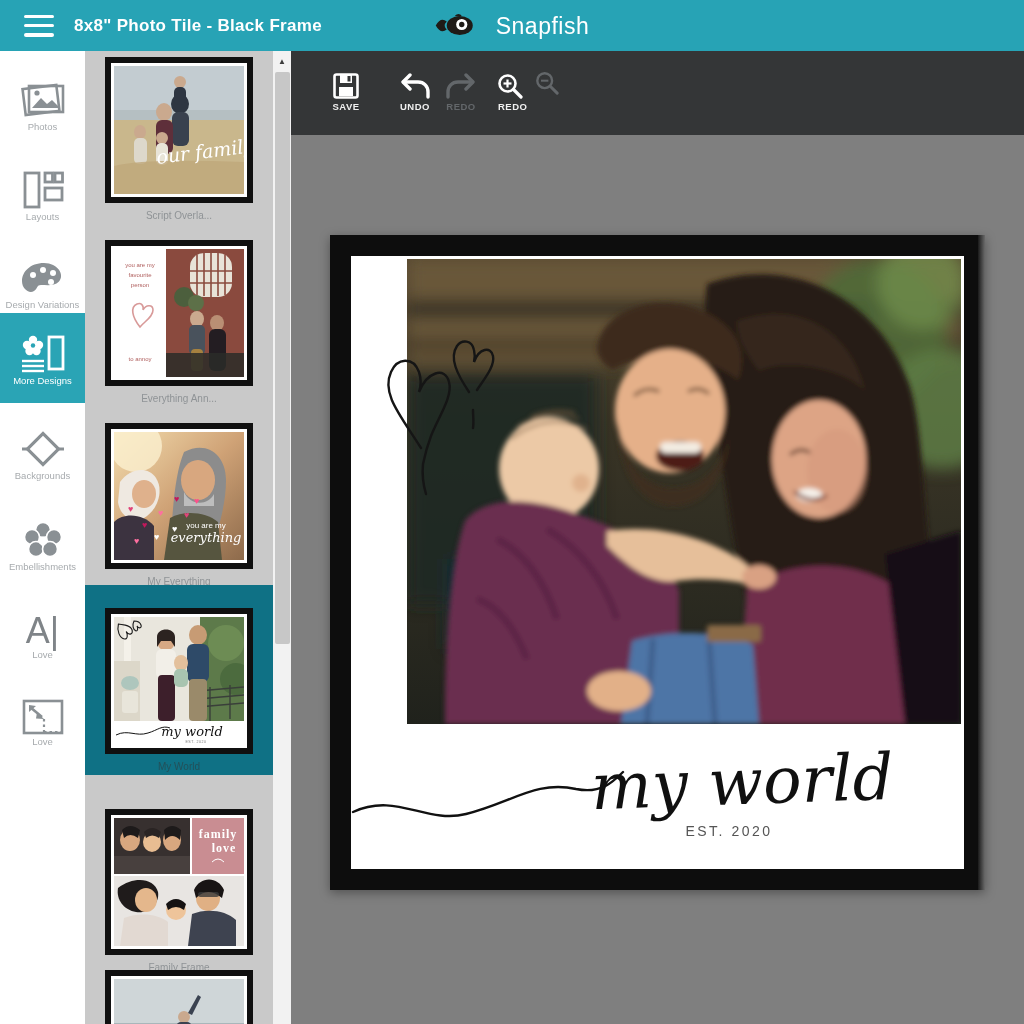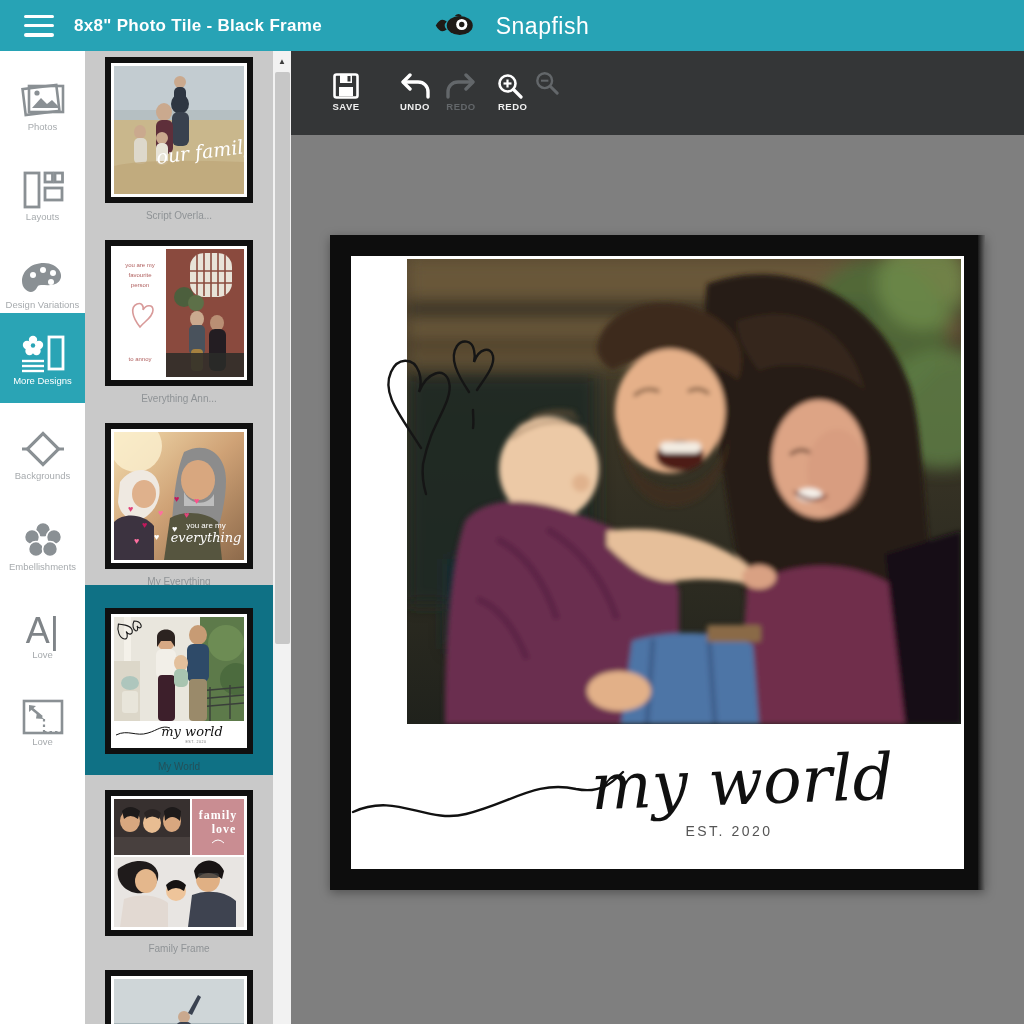--- a/index.html
+++ b/index.html
@@ -310,21 +310,21 @@
           </g>
           <rect y="104" width="130" height="24" fill="#ffffff"></rect>
           <path d="M2 118 C14 112 22 120 34 116 C44 113 48 108 56 111" stroke="#111" stroke-width="1" fill="none"></path>
           <text x="78" y="119" font-family="DejaVu Serif, serif" font-style="italic" font-size="13" fill="#111" text-anchor="middle">my world</text>
           <text x="82" y="125.5" font-family="Liberation Sans, sans-serif" font-size="3.6" fill="#777" text-anchor="middle" letter-spacing=".5">EST. 2020</text>
         </svg>
       </div>
       <div class="design-lbl">My World</div>
     </div>
 
-    <div class="design-item" style="top:739px;">
+    <div class="design-item" style="top:758px;">
       <div class="thumb-frame">
         <svg width="130" height="128" viewBox="0 0 130 128" preserveAspectRatio="none">
           <rect width="130" height="128" fill="#ffffff"></rect>
           <rect width="76" height="56" fill="#37302f"></rect>
           <ellipse cx="16" cy="22" rx="10" ry="11" fill="#d8a77f"></ellipse>
           <path d="M8 12 Q16 4 26 12 L24 20 Q16 14 10 20 Z" fill="#1d1a1a"></path>
           <ellipse cx="38" cy="24" rx="9" ry="10" fill="#e8bd92"></ellipse>
           <path d="M30 14 Q38 6 47 14 L45 20 Q38 15 32 20 Z" fill="#2a2423"></path>
           <ellipse cx="58" cy="22" rx="9" ry="11" fill="#d8a77f"></ellipse>
           <path d="M50 12 Q58 4 67 12 L66 22 Q58 14 51 22 Z" fill="#1d1a1a"></path>

